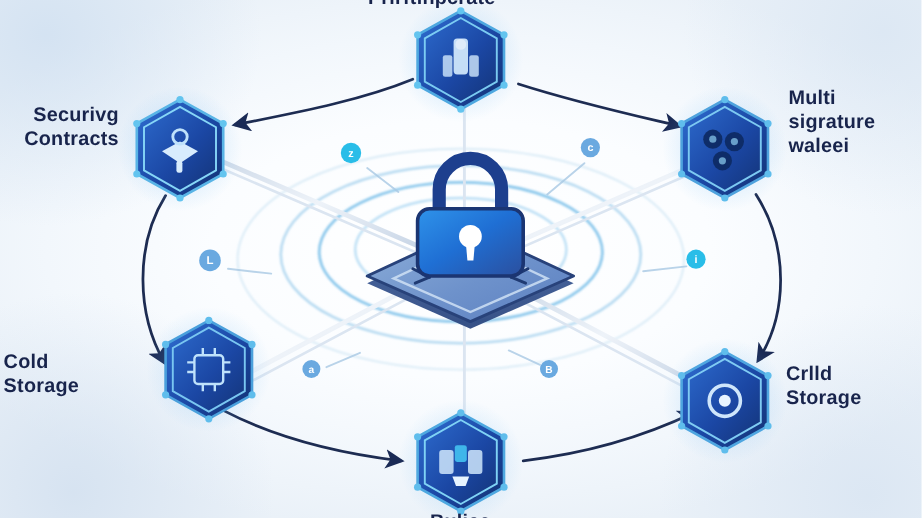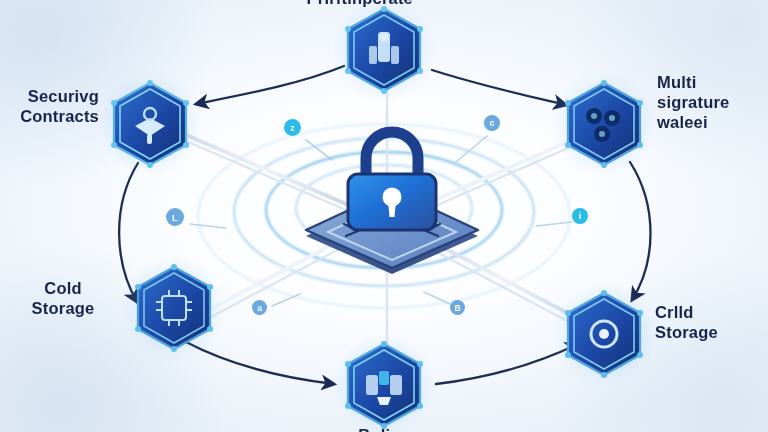--- a/index.html
+++ b/index.html
@@ -43,21 +43,21 @@
   .node-left{left:107px;top:78px;}
   .node-right{left:561px;top:78px;}
   .node-bl{left:131px;top:262px;}
   .node-br{left:561px;top:288px;}
   .node-bottom{left:341px;top:339px;}
 
   
   .node-top .label{bottom:100%;margin-bottom:-4px;left:-100px;width:172px;text-align:right;}
   .node-left .label{right:100%;margin-right:8px;top:8px;width:120px;text-align:right;}
   .node-right .label{left:100%;margin-left:10px;top:-6px;width:130px;text-align:left;}
-  .node-bl .label{right:100%;margin-right:8px;top:16px;width:120px;text-align:center;}
+  .node-bl .label{right:100%;margin-right:8px;top:30px;width:120px;text-align:left;}
   .node-br .label{left:100%;margin-left:8px;top:14px;width:130px;text-align:left;}
   .node-bottom .label{top:100%;margin-top:-6px;left:-112px;width:180px;text-align:right;}
 
   
   .badge{
     position:absolute;border-radius:50%;
     display:flex;align-items:center;justify-content:center;
     color:#ffffff;font-weight:bold;font-family:"Liberation Sans",sans-serif;
   }
 

